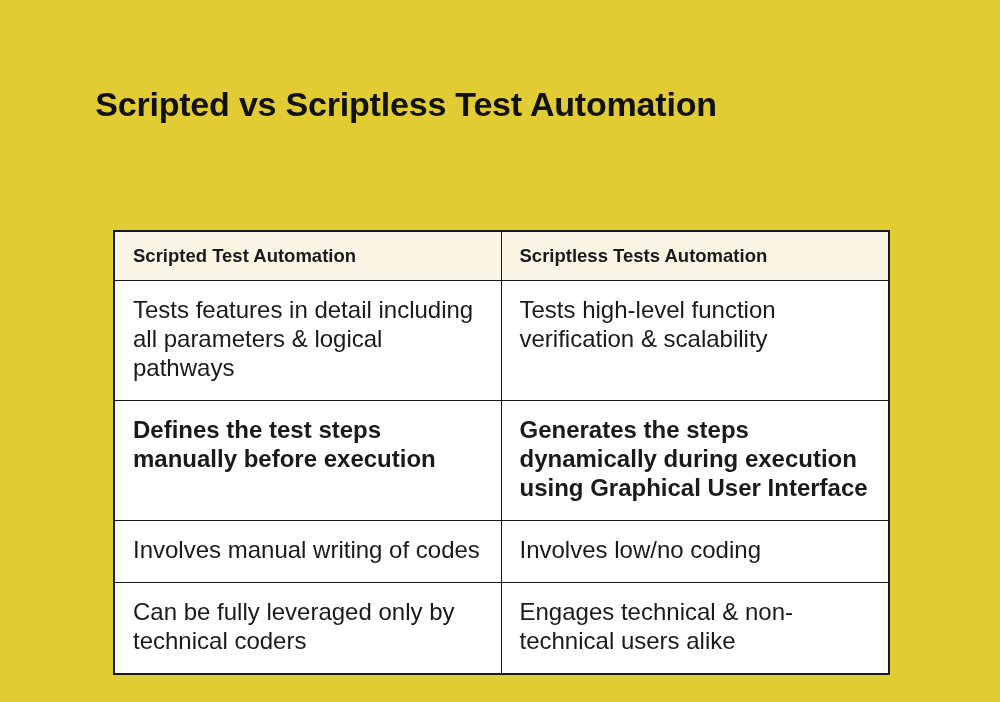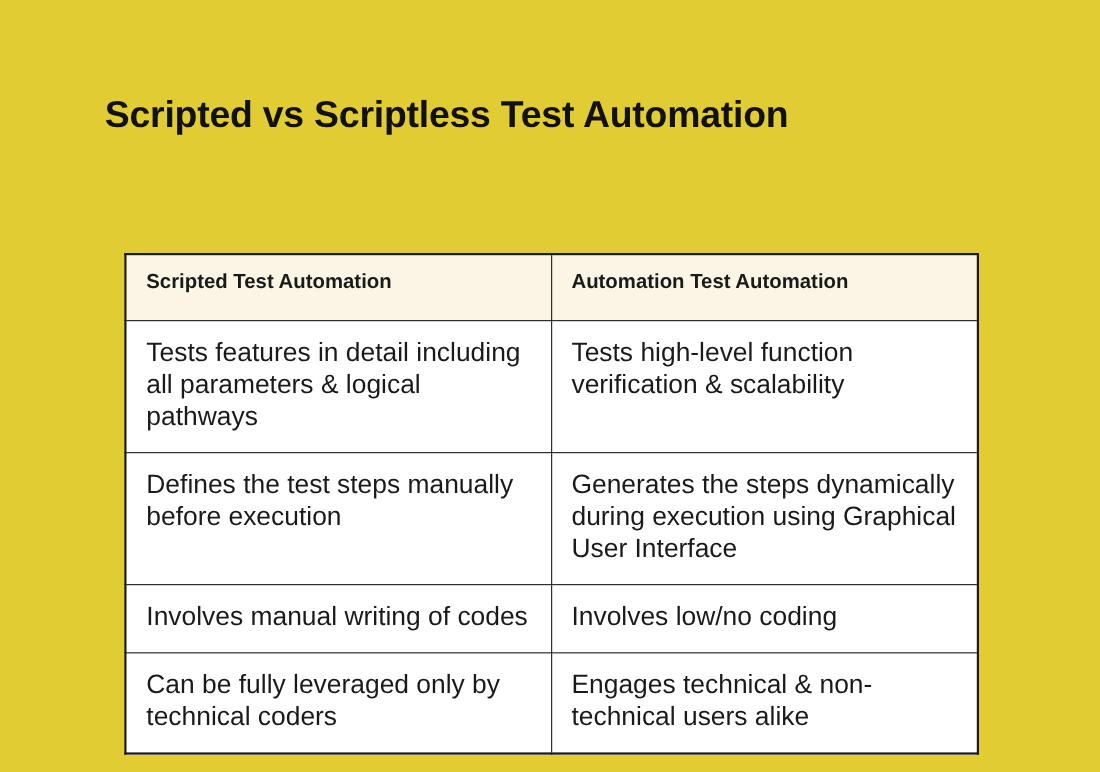--- a/index.html
+++ b/index.html
@@ -50,54 +50,54 @@
     text-align: left;
     vertical-align: top;
     color: #1a1a1a;
   }
 
   #comparison-table thead th {
     background: #faf5e4;
     font-size: 18.5px;
     font-weight: bold;
     height: 48px;
-    padding: 13px 18px 24px 18px;
+    padding: 13px 18px 13px 18px;
     line-height: 22px;
     vertical-align: middle;
   }
 
   #comparison-table tbody td {
     background: #ffffff;
     font-size: 24px;
     font-weight: normal;
     line-height: 29px;
     padding: 14px 18px 18px 18px;
   }
 
   #comparison-table tbody tr.row-h1 td { height: 92px; }
-  #comparison-table tbody tr.row-h2 td { height: 108px; }
+  #comparison-table tbody tr.row-h2 td { height: 108px; font-weight: bold; }
   #comparison-table tbody tr.row-h3 td { height: 62px; }
   #comparison-table tbody tr.row-h4 td { height: 80px; }
 
   .cell-text { display: block; }
 </style>
 </head>
 <body>
 
 <h1 id="page-title">Scripted vs Scriptless Test Automation</h1>
 
 <table id="comparison-table">
   <colgroup>
     <col class="col-left">
     <col class="col-right">
   </colgroup>
   <thead>
     <tr>
       <th>Scripted Test Automation</th>
-      <th>Automation Test Automation</th>
+      <th>Scriptless Tests Automation</th>
     </tr>
   </thead>
   <tbody>
     <tr class="row-h1">
       <td>
           <span class="cell-text">Tests features in detail including all parameters &amp; logical pathways</span>
         </td>
       <td>
           <span class="cell-text">Tests high-level function verification &amp; scalability</span>
         </td>

